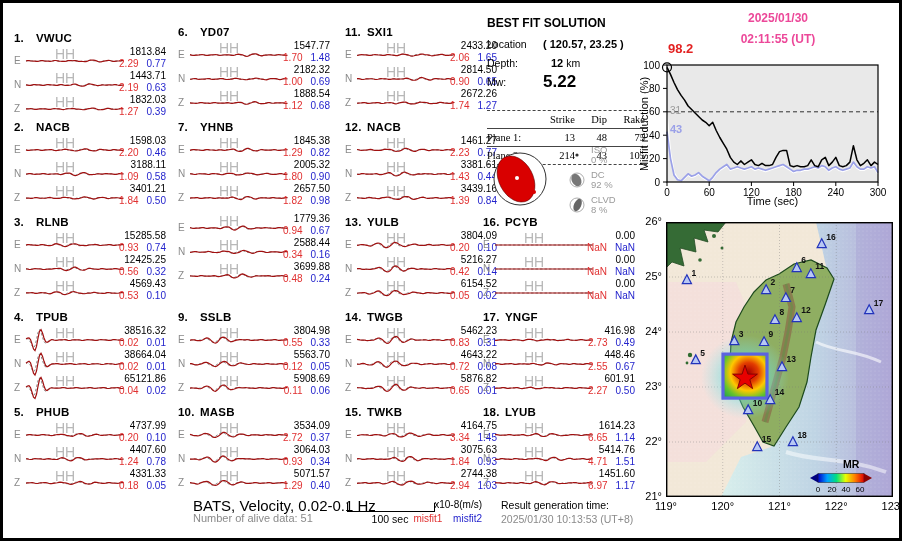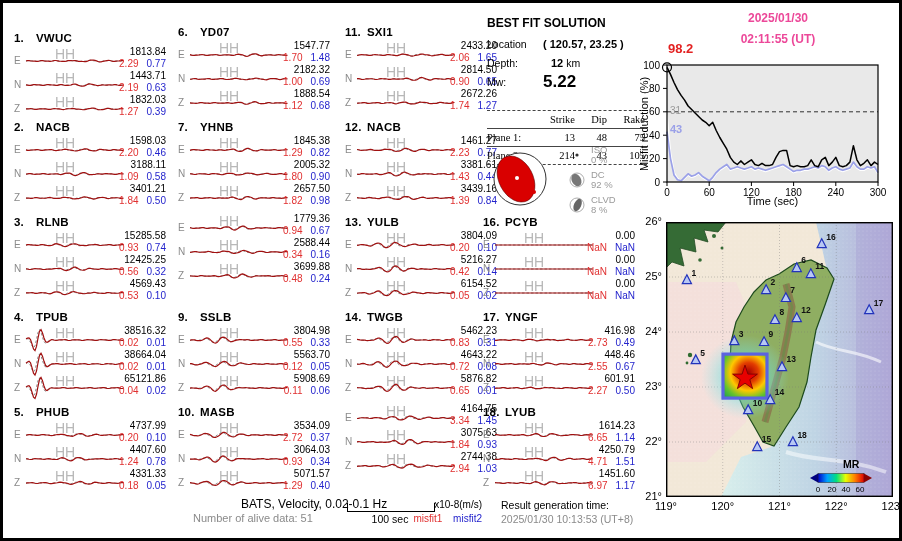--- a/index.html
+++ b/index.html
@@ -38,21 +38,21 @@
   
   .datetime{position:absolute;left:658px;top:8px;width:240px;text-align:center;
     font-size:12px;font-weight:bold;line-height:21px;color:#ec4899;}
   .peak{position:absolute;left:668px;top:41px;color:#e32222;font-weight:bold;font-size:13px;}
   #misfit-chart{position:absolute;left:640px;top:54px;width:262px;height:160px;}
   
   #map{position:absolute;left:666px;top:222px;width:227px;height:275px;}
   .latlab{position:absolute;width:26px;text-align:right;font-size:11px;color:#000;}
   .lonlab{position:absolute;width:30px;text-align:center;font-size:11px;color:#000;}
   
-  .foot1{position:absolute;left:193px;top:497px;font-size:12px;color:#000;margin-left:48px;}
+  .foot1{position:absolute;left:193px;top:497px;font-size:15px;color:#000;}
   .foot2{position:absolute;left:193px;top:512px;font-size:11px;color:#8a8a8a;}
   .sbar{position:absolute;left:347px;top:503px;width:86px;height:8px;
     border-bottom:1.4px solid #000;border-left:1.2px solid #000;border-right:1.2px solid #000;}
   .sbarlab{position:absolute;left:347px;top:513px;width:86px;text-align:center;font-size:10.5px;color:#000;}
   .unit1{position:absolute;left:402px;top:499px;width:80px;text-align:right;font-size:10px;color:#000;}
   .unit2{position:absolute;left:402px;top:513px;width:80px;text-align:right;font-size:10px;}
   .res1{position:absolute;left:501px;top:499px;font-size:10.5px;color:#000;}
   .res2{position:absolute;left:501px;top:513px;font-size:10.5px;color:#8a8a8a;}
 </style>
 </head>
@@ -626,20 +626,23 @@
         <path d="M0.0,11.66 L1.5,11.77 L3.0,11.83 L4.5,11.92 L6.0,12.21 L7.5,12.55 L9.0,12.63 L10.5,12.42 L12.0,12.17 L13.5,12.04 L15.0,11.84 L16.5,11.39 L18.0,10.88 L19.5,10.69 L21.0,10.93 L22.5,11.43 L24.0,12.10 L25.5,13.00 L27.0,14.01 L28.5,14.61 L30.0,14.33 L31.5,13.22 L33.0,11.78 L34.5,10.43 L36.0,9.42 L37.5,8.99 L39.0,9.44 L40.5,10.77 L42.0,12.42 L43.5,13.66 L45.0,14.15 L46.5,14.03 L48.0,13.47 L49.5,12.58 L51.0,11.55 L52.5,10.86 L54.0,10.84 L55.5,11.30 L57.0,11.80 L58.5,12.08 L60.0,12.25 L61.5,12.36 L63.0,12.28 L64.5,11.97 L66.0,11.69 L67.5,11.74 L69.0,12.05 L70.5,12.26 L72.0,12.22 L73.5,12.10 L75.0,12.06 L76.5,12.00 L78.0,11.79 L79.5,11.62 L81.0,11.75 L82.5,12.11 L84.0,12.35 L85.5,12.28 L87.0,12.09 L88.5,12.00 L90.0,11.94 L91.5,11.79 L93.0,11.65 L94.5,11.78 L96.0,12.15 L97.5,12.39" fill="none" stroke="#777777" stroke-width="0.9" stroke-dasharray="2.5,2"></path>
         <path d="M0.0,11.63 L1.5,11.75 L3.0,11.77 L4.5,11.82 L6.0,12.08 L7.5,12.43 L9.0,12.54 L10.5,12.40 L12.0,12.33 L13.5,12.45 L15.0,12.45 L16.5,12.02 L18.0,11.30 L19.5,10.68 L21.0,10.36 L22.5,10.31 L24.0,10.65 L25.5,11.64 L27.0,13.23 L28.5,14.75 L30.0,15.42 L31.5,15.00 L33.0,13.77 L34.5,12.08 L36.0,10.24 L37.5,8.74 L39.0,8.26 L40.5,9.09 L42.0,10.78 L43.5,12.48 L45.0,13.66 L46.5,14.24 L48.0,14.21 L49.5,13.50 L51.0,12.35 L52.5,11.34 L54.0,10.99 L55.5,11.22 L57.0,11.58 L58.5,11.81 L60.0,12.02 L61.5,12.24 L63.0,12.25 L64.5,11.96 L66.0,11.68 L67.5,11.76 L69.0,12.11 L70.5,12.34 L72.0,12.27 L73.5,12.12 L75.0,12.07 L76.5,11.99 L78.0,11.75 L79.5,11.55 L81.0,11.70 L82.5,12.13 L84.0,12.41 L85.5,12.33 L87.0,12.11 L88.5,12.00 L90.0,11.93 L91.5,11.75 L93.0,11.59 L94.5,11.75 L96.0,12.17 L97.5,12.46" fill="none" stroke="#a01010" stroke-width="1.2"></path>
       </svg>
       <span class="ampv">5876.82</span>
       <span class="misf">
         <span class="m1">0.65</span><span class="m2">0.01</span>
       </span>
     </div>
       </div>
       <div class="station" style="left:345px;top:406px">
+    <div class="sthead">
+      <span class="stnum">15.</span><span>TWKB</span>
+    </div>
         <div class="trace">
       <span class="comp">E</span>
       <span class="chan">HH</span>
       <svg class="wsvg" width="98" height="24" viewBox="0 0 98 24">
         <path d="M0.0,12.41 L1.5,12.33 L3.0,12.00 L4.5,11.78 L6.0,11.79 L7.5,11.85 L9.0,11.85 L10.5,11.93 L12.0,12.18 L13.5,12.38 L15.0,12.26 L16.5,11.88 L18.0,11.63 L19.5,11.69 L21.0,11.89 L22.5,12.06 L24.0,12.26 L25.5,12.56 L27.0,12.74 L28.5,12.47 L30.0,11.80 L31.5,11.15 L33.0,10.83 L34.5,10.85 L36.0,11.08 L37.5,11.62 L39.0,12.52 L40.5,13.46 L42.0,13.92 L43.5,13.70 L45.0,13.03 L46.5,12.25 L48.0,11.43 L49.5,10.63 L51.0,10.15 L52.5,10.30 L54.0,10.98 L55.5,11.76 L57.0,12.32 L58.5,12.72 L60.0,13.05 L61.5,13.17 L63.0,12.89 L64.5,12.36 L66.0,11.93 L67.5,11.72 L69.0,11.56 L70.5,11.36 L72.0,11.32 L73.5,11.63 L75.0,12.09 L76.5,12.36 L78.0,12.35 L79.5,12.28 L81.0,12.24 L82.5,12.10 L84.0,11.79 L85.5,11.56 L87.0,11.68 L88.5,12.03 L90.0,12.26 L91.5,12.24 L93.0,12.15 L94.5,12.12 L96.0,12.04 L97.5,11.80" fill="none" stroke="#777777" stroke-width="0.9" stroke-dasharray="2.5,2"></path>
         <path d="M0.0,12.48 L1.5,12.38 L3.0,12.00 L4.5,11.73 L6.0,11.74 L7.5,11.82 L9.0,11.83 L10.5,11.93 L12.0,12.23 L13.5,12.47 L15.0,12.33 L16.5,11.87 L18.0,11.54 L19.5,11.56 L21.0,11.74 L22.5,11.92 L24.0,12.18 L25.5,12.62 L27.0,12.99 L28.5,12.86 L30.0,12.23 L31.5,11.50 L33.0,11.01 L34.5,10.72 L36.0,10.57 L37.5,10.78 L39.0,11.57 L40.5,12.69 L42.0,13.57 L43.5,13.91 L45.0,13.81 L46.5,13.45 L48.0,12.74 L49.5,11.65 L51.0,10.58 L52.5,10.05 L54.0,10.18 L55.5,10.65 L57.0,11.21 L58.5,11.90 L60.0,12.74 L61.5,13.37 L63.0,13.44 L64.5,13.01 L66.0,12.50 L67.5,12.10 L69.0,11.69 L70.5,11.24 L72.0,11.06 L73.5,11.36 L75.0,11.93 L76.5,12.31 L78.0,12.37 L79.5,12.33 L81.0,12.32 L82.5,12.16 L84.0,11.79 L85.5,11.50 L87.0,11.63 L88.5,12.03 L90.0,12.30 L91.5,12.28 L93.0,12.17 L94.5,12.14 L96.0,12.04 L97.5,11.76" fill="none" stroke="#a01010" stroke-width="1.2"></path>
       </svg>
       <span class="ampv">4164.75</span>
       <span class="misf">
         <span class="m1">3.34</span><span class="m2">1.45</span>
@@ -768,21 +771,21 @@
         <span class="m1">6.65</span><span class="m2">1.14</span>
       </span>
     </div>
         <div class="trace">
       <span class="comp">N</span>
       <span class="chan">HH</span>
       <svg class="wsvg" width="98" height="24" viewBox="0 0 98 24">
         <path d="M0.0,12.12 L1.5,12.29 L3.0,12.32 L4.5,12.05 L6.0,11.70 L7.5,11.61 L9.0,11.82 L10.5,12.04 L12.0,12.11 L13.5,12.15 L15.0,12.26 L16.5,12.27 L18.0,12.00 L19.5,11.64 L21.0,11.55 L22.5,11.78 L24.0,12.06 L25.5,12.18 L27.0,12.24 L28.5,12.38 L30.0,12.44 L31.5,12.22 L33.0,11.83 L34.5,11.58 L36.0,11.59 L37.5,11.63 L39.0,11.55 L40.5,11.53 L42.0,11.78 L43.5,12.21 L45.0,12.55 L46.5,12.70 L48.0,12.82 L49.5,12.93 L51.0,12.76 L52.5,12.15 L54.0,11.37 L55.5,10.86 L57.0,10.76 L58.5,10.89 L60.0,11.21 L61.5,11.79 L63.0,12.57 L64.5,13.16 L66.0,13.19 L67.5,12.78 L69.0,12.28 L70.5,11.89 L72.0,11.56 L73.5,11.30 L75.0,11.33 L76.5,11.74 L78.0,12.23 L79.5,12.41 L81.0,12.26 L82.5,12.08 L84.0,12.00 L85.5,11.90 L87.0,11.73 L88.5,11.71 L90.0,11.98 L91.5,12.32 L93.0,12.38 L94.5,12.14 L96.0,11.91 L97.5,11.85" fill="none" stroke="#777777" stroke-width="0.9" stroke-dasharray="2.5,2"></path>
         <path d="M0.0,12.14 L1.5,12.34 L3.0,12.38 L4.5,12.06 L6.0,11.65 L7.5,11.54 L9.0,11.79 L10.5,12.05 L12.0,12.13 L13.5,12.18 L15.0,12.32 L16.5,12.33 L18.0,12.02 L19.5,11.60 L21.0,11.48 L22.5,11.73 L24.0,12.03 L25.5,12.13 L27.0,12.18 L28.5,12.35 L30.0,12.48 L31.5,12.31 L33.0,11.97 L34.5,11.79 L36.0,11.85 L37.5,11.85 L39.0,11.59 L40.5,11.29 L42.0,11.29 L43.5,11.59 L45.0,11.93 L46.5,12.28 L48.0,12.79 L49.5,13.38 L51.0,13.58 L52.5,13.10 L54.0,12.16 L55.5,11.27 L57.0,10.70 L58.5,10.39 L60.0,10.42 L61.5,10.97 L63.0,11.99 L64.5,12.95 L66.0,13.32 L67.5,13.11 L69.0,12.70 L70.5,12.28 L72.0,11.80 L73.5,11.35 L75.0,11.24 L76.5,11.62 L78.0,12.14 L79.5,12.35 L81.0,12.22 L82.5,12.05 L84.0,12.00 L85.5,11.90 L87.0,11.71 L88.5,11.68 L90.0,11.99 L91.5,12.38 L93.0,12.45 L94.5,12.17 L96.0,11.89 L97.5,11.82" fill="none" stroke="#a01010" stroke-width="1.2"></path>
       </svg>
-      <span class="ampv">4250.79</span>
+      <span class="ampv">5414.76</span>
       <span class="misf">
         <span class="m1">4.71</span><span class="m2">1.51</span>
       </span>
     </div>
         <div class="trace">
       <span class="comp">Z</span>
       <span class="chan">HH</span>
       <svg class="wsvg" width="98" height="24" viewBox="0 0 98 24">
         <path d="M0.0,11.71 L1.5,11.81 L3.0,11.88 L4.5,11.92 L6.0,12.07 L7.5,12.32 L9.0,12.38 L10.5,12.12 L12.0,11.77 L13.5,11.67 L15.0,11.81 L16.5,11.94 L18.0,11.98 L19.5,12.07 L21.0,12.25 L22.5,12.29 L24.0,12.04 L25.5,11.72 L27.0,11.70 L28.5,11.97 L30.0,12.24 L31.5,12.31 L33.0,12.30 L34.5,12.26 L36.0,12.03 L37.5,11.51 L39.0,11.01 L40.5,10.95 L42.0,11.44 L43.5,12.14 L45.0,12.74 L46.5,13.20 L48.0,13.45 L49.5,13.29 L51.0,12.55 L52.5,11.53 L54.0,10.79 L55.5,10.60 L57.0,10.82 L58.5,11.19 L60.0,11.71 L61.5,12.35 L63.0,12.83 L64.5,12.86 L66.0,12.52 L67.5,12.19 L69.0,12.10 L70.5,12.08 L72.0,11.95 L73.5,11.79 L75.0,11.80 L76.5,11.89 L78.0,11.86 L79.5,11.70 L81.0,11.71 L82.5,12.00 L84.0,12.32 L85.5,12.36 L87.0,12.20 L88.5,12.07 L90.0,12.02 L91.5,11.88 L93.0,11.67 L94.5,11.64 L96.0,11.93 L97.5,12.28" fill="none" stroke="#777777" stroke-width="0.9" stroke-dasharray="2.5,2"></path>
         <path d="M0.0,11.66 L1.5,11.77 L3.0,11.86 L4.5,11.90 L6.0,12.08 L7.5,12.37 L9.0,12.45 L10.5,12.14 L12.0,11.73 L13.5,11.61 L15.0,11.78 L16.5,11.95 L18.0,11.99 L19.5,12.10 L21.0,12.31 L22.5,12.33 L24.0,12.00 L25.5,11.60 L27.0,11.55 L28.5,11.88 L30.0,12.24 L31.5,12.42 L33.0,12.52 L34.5,12.59 L36.0,12.37 L37.5,11.71 L39.0,10.95 L40.5,10.61 L42.0,10.89 L43.5,11.50 L45.0,12.17 L46.5,12.87 L48.0,13.53 L49.5,13.79 L51.0,13.34 L52.5,12.37 L54.0,11.46 L55.5,10.96 L57.0,10.77 L58.5,10.75 L60.0,11.01 L61.5,11.63 L63.0,12.29 L64.5,12.60 L66.0,12.52 L67.5,12.43 L69.0,12.49 L70.5,12.50 L72.0,12.26 L73.5,11.93 L75.0,11.79 L76.5,11.80 L78.0,11.70 L79.5,11.52 L81.0,11.57 L82.5,11.96 L84.0,12.37 L85.5,12.45 L87.0,12.26 L88.5,12.10 L90.0,12.03 L91.5,11.87 L93.0,11.61 L94.5,11.57 L96.0,11.91 L97.5,12.33" fill="none" stroke="#a01010" stroke-width="1.2"></path>

